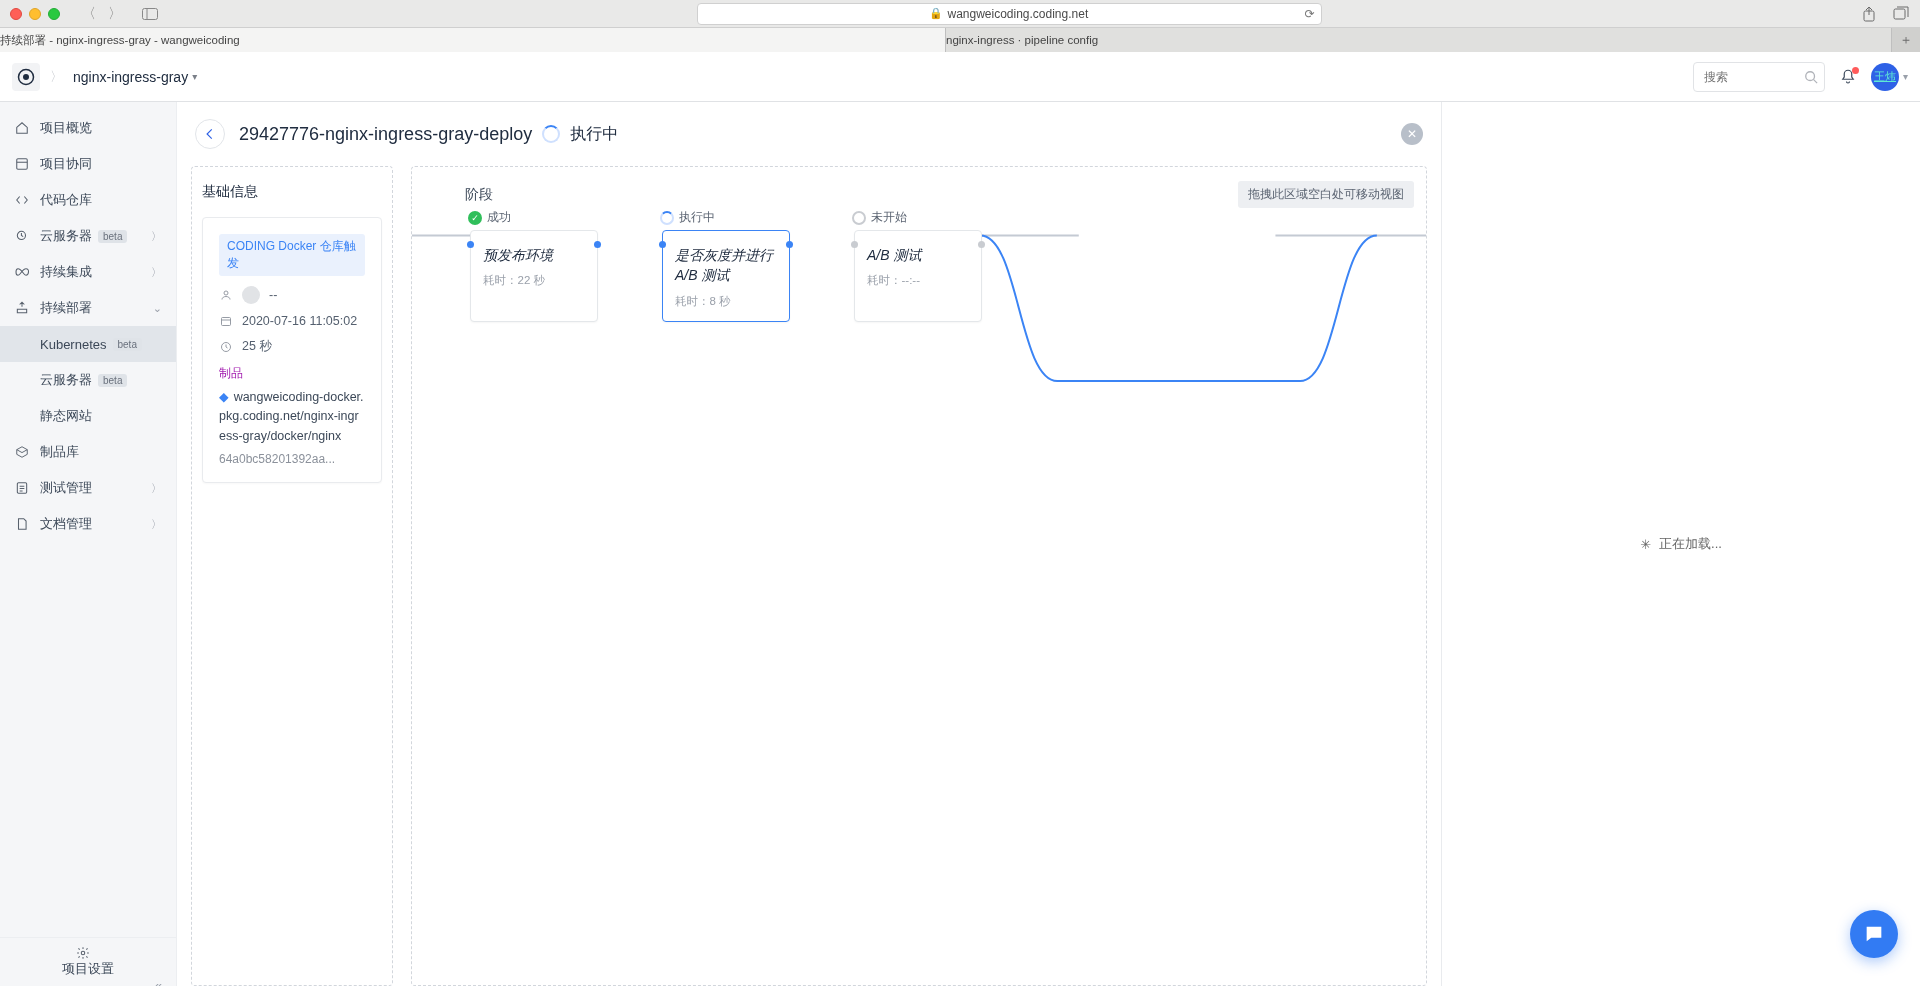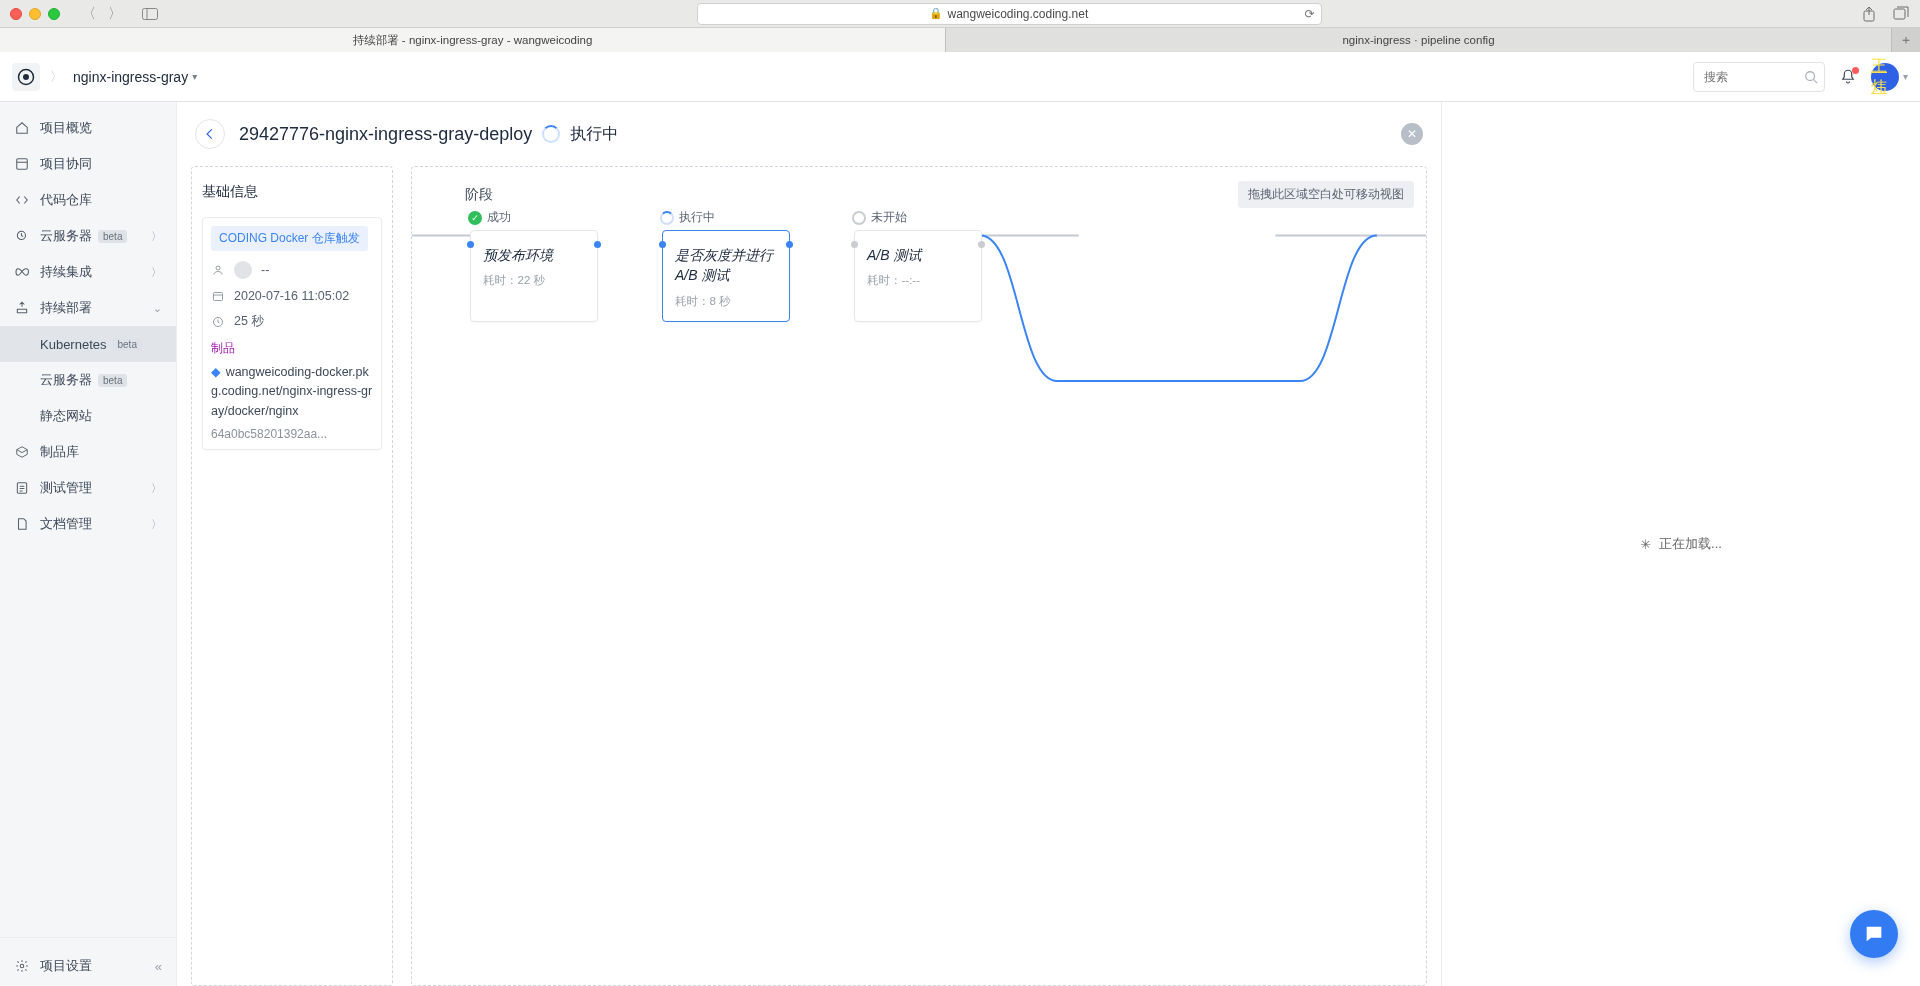--- a/index.html
+++ b/index.html
@@ -16,75 +16,75 @@
 .nav-arrows { display: flex; gap: 0; margin-left: 8px; }
 .nav-arr { width: 26px; height: 22px; display: flex; align-items: center; justify-content: center; color: #888; font-size: 14px; }
 .sidebar-btn { margin-left: 6px; color: #777; }
 .addr-bar { flex: 0 0 auto; margin-left: auto; margin-right: auto; width: 625px; height: 22px; background: #fff; border: 1px solid #d0d0d0; border-radius: 4px; display: flex; align-items: center; justify-content: center; font-size: 12px; color: #4a4a4a; position: relative; }
 .addr-bar .lock { margin-right: 4px; font-size: 11px; color: #7a7a7a; }
 .addr-bar .reload { position: absolute; right: 6px; color: #7a7a7a; }
 .chrome-right { display: flex; gap: 14px; color: #6a6a6a; }
 .chrome-icon { width: 18px; display: flex; justify-content: center; }
 
 .browser-tabs { background: #cfcfcf; display: flex; height: 24px; }
-.btab { flex: 1; background: #e0e0de; border-right: 1px solid #bfbfbf; display: flex; align-items: center; justify-content: center; font-size: 11.5px; color: #444; }
+.btab { flex: 1; background: #e0e0de; border-right: 1px solid #bfbfbf; display: flex; align-items: center; font-size: 11.5px; color: #444; }
 .btab.active { background: #f4f4f3; }
 .btab-add { width: 28px; display: flex; align-items: center; justify-content: center; color: #6a6a6a; background: #d0d0ce; }
 
 
 .app { flex: 1; display: flex; flex-direction: column; background: #fff; min-height: 0; }
 .app-header { height: 50px; border-bottom: 1px solid #e0e2e5; display: flex; align-items: center; padding: 0 12px; }
 .app-logo { width: 28px; height: 28px; border-radius: 4px; background: #f2f3f5; display: flex; align-items: center; justify-content: center; color: #202d40; }
 .app-crumb-sep { margin: 0 10px; color: #c5c8ce; }
 .breadcrumb { display: flex; align-items: center; font-size: 14px; color: #202d40; }
 .breadcrumb .chev { margin-left: 4px; color: #7b8089; font-size: 10px; }
 .app-header-right { margin-left: auto; display: flex; align-items: center; gap: 14px; }
 .search-input { width: 132px; height: 30px; border: 1px solid #e1e3e6; border-radius: 4px; padding: 0 26px 0 10px; font-size: 12px; color: #888; background: #fff; }
 .search-wrap { position: relative; }
 .search-wrap .sicon { position: absolute; right: 7px; top: 50%; transform: translateY(-50%); color: #b0b3b9; }
 .bell-wrap { position: relative; color: #3d4a5c; }
 .bell-wrap .reddot { position: absolute; top: -1px; right: -2px; width: 7px; height: 7px; border-radius: 50%; background: #ff5b5b; }
-.avatar { width: 28px; height: 28px; border-radius: 50%; background: #2e61e6; color: #fde047; display: flex; align-items: center; justify-content: center; font-size: 16px; text-decoration: underline; }
+.avatar { width: 28px; height: 28px; border-radius: 50%; background: #2e61e6; color: #5eead4; display: flex; align-items: center; justify-content: center; font-size: 11px; text-decoration: underline; }
 .avatar-wrap { display: flex; align-items: center; gap: 4px; }
 .avatar-wrap .achev { color: #9aa0aa; font-size: 10px; }
 
 .app-body { flex: 1; display: flex; min-height: 0; }
 
 
 .sidebar { width: 177px; background: #f5f6f8; border-right: 1px solid #eceef1; display: flex; flex-direction: column; }
 .sidebar ul { list-style: none; padding-top: 8px; }
 .sidebar li { display: flex; align-items: center; height: 36px; padding: 0 14px; font-size: 13px; color: #3c4858; cursor: pointer; position: relative; }
 .sidebar li.sub { padding-left: 40px; font-size: 13px; }
 .sidebar li.active { background: #e1e5ea; }
 .sidebar .icon { width: 16px; height: 16px; margin-right: 10px; color: #58616d; display: flex; align-items: center; justify-content: center; }
 .sidebar .badge-beta { background: #dfe3e8; color: #6a717d; font-size: 10px; padding: 1px 5px; border-radius: 3px; margin-left: 6px; }
 .sidebar .expand { margin-left: auto; color: #9aa0aa; font-size: 11px; }
 .sidebar-footer { margin-top: auto; border-top: 1px solid #eceef1; }
-.sidebar-footer li { height: 40px; }
+.sidebar-footer li { height: 40px; flex-direction: column; }
 .sidebar-footer .collapse-btn { margin-left: auto; color: #9aa0aa; }
 
 
 .main { flex: 1; display: flex; min-height: 0; }
 .main-left { flex: 1; min-width: 0; position: relative; overflow: hidden; }
 .main-right { width: 479px; border-left: 1px solid #e9ebee; display: flex; align-items: center; justify-content: center; color: #666; font-size: 13px; }
 .loading-spinner { margin-right: 8px; }
 
 .page-head { height: 64px; display: flex; align-items: center; padding: 0 18px; }
 .back-btn { width: 30px; height: 30px; border-radius: 50%; border: 1px solid #e2e5e9; display: flex; align-items: center; justify-content: center; color: #2e61e6; margin-right: 14px; }
 .page-title { font-size: 18px; font-weight: 400; color: #202d40; display: flex; align-items: center; gap: 10px; }
 .status-spinner { width: 18px; height: 18px; border: 2.5px solid #cfe0fe; border-top-color: #3b84f5; border-radius: 50%; display: inline-block; }
 .status-text { font-size: 16px; color: #202d40; }
 .close-x { margin-left: auto; width: 22px; height: 22px; border-radius: 50%; background: #b8bfc9; color: #fff; display: flex; align-items: center; justify-content: center; font-size: 12px; }
 
 .workspace { display: flex; gap: 18px; padding: 0 14px; min-height: 0; height: calc(100% - 64px); }
 
 
 .info-col { width: 202px; border: 1px dashed #d2d6dc; border-radius: 4px; padding: 16px 10px; display: flex; flex-direction: column; }
 .info-title { font-size: 14px; font-weight: 500; color: #202d40; margin-bottom: 16px; }
-.info-card { border: 1px solid #e9ebee; border-radius: 4px; background: #fff; padding: 8px; box-shadow: 0 1px 2px rgba(0,0,0,.03); }
+.info-card { border: 1px solid #e9ebee; border-radius: 4px; background: #fff; padding: 16px; box-shadow: 0 1px 2px rgba(0,0,0,.03); }
 .trigger-chip { display:inline-block; background: #eaf1fd; color: #3b84f5; font-size: 12px; padding: 4px 8px; border-radius: 3px; margin-bottom: 10px; }
 .info-row { display: flex; align-items: center; gap: 9px; color: #55606f; font-size: 12.5px; margin-bottom: 10px; }
 .info-row .ricon { width: 14px; color: #8b919b; display:flex; justify-content:center; }
 .info-row .avatar-sm { width: 18px; height: 18px; border-radius: 50%; background: #e1e3e6; }
 .artifact-label { font-size: 12px; color: #a21caf; margin: 10px 0 6px; }
 .artifact-name { font-size: 12.5px; color: #3c4858; word-break: break-all; line-height: 1.55; }
 .artifact-name .aicon { color: #3b84f5; margin-right: 5px; }
 .artifact-hash { font-size: 12px; color: #8b919b; margin-top: 6px; word-break: break-all; }
 
 

